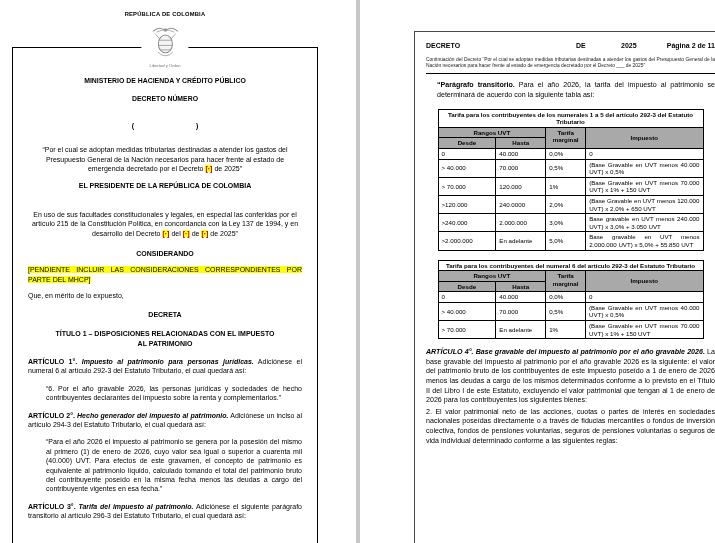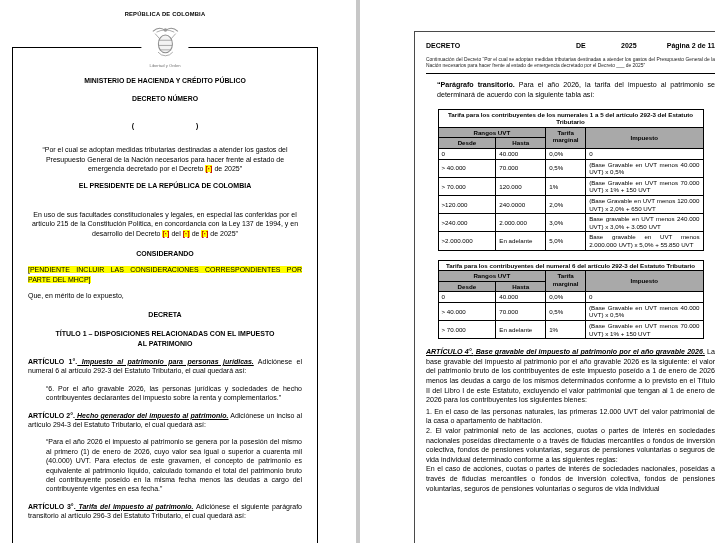--- a/index.html
+++ b/index.html
@@ -11,21 +11,21 @@
   .page-left { position:absolute; left:0; top:0; width:356px; height:543px; background:#fff; }
   .republic { position:absolute; top:11px; left:12px; width:306px; text-align:center;
     font-size:5.8px; font-weight:bold; letter-spacing:.2px; }
   .emblem-wrap { position:absolute; top:24px; left:165px; transform:translateX(-50%);
     z-index:2; background:#fff; padding:0 8px; text-align:center; }
   .emblem-caption { font-size:4.2px; color:#777; margin-top:1px; }
   .box-left { position:absolute; left:12px; top:47px; width:306px; height:500px;
     border:1px solid #000; border-bottom:none; padding:28px 15px 0 15px; font-size:7px; line-height:9.4px; }
   .c { text-align:center; }
   .b { font-weight:bold; }
-  .i { font-style:italic;text-decoration:underline; }
+  .i { font-style:italic; }
   .j { text-align:justify; }
   .ministry { font-size:6.9px; margin-bottom:9px; }
   .decree-label { font-size:6.9px; margin-bottom:17px; }
   .parens { display:flex; justify-content:center; gap:62px; font-weight:bold; margin-bottom:15px; }
   .subject { margin:0 6px 8px 6px; }
   .president { margin-bottom:19px; }
   .powers { margin:0 2px 11px 2px; }
   .considering { margin-bottom:7px; }
   .hl { background:#ffff00; }
   .hl-dot { background:#ffff00; color:#c00000; font-weight:bold; }
@@ -228,18 +228,16 @@
           <td class="col-hasta">En adelante</td>
           <td class="col-tarifa">1%</td>
           <td class="col-imp">(Base Gravable en UVT menos 70.000 UVT) x 1% + 150 UVT</td>
         </tr>
       </tbody>
         </table>
 
 
       <p class="art4"><span class="b i">ARTÍCULO 4°.</span><span class="b i"> Base gravable del impuesto al patrimonio por el año gravable 2026.</span><span> La base gravable del impuesto al patrimonio por el año gravable 2026 es la siguiente: el valor del patrimonio bruto de los contribuyentes de este impuesto poseído a 1 de enero de 2026 menos las deudas a cargo de los mismos determinados conforme a lo previsto en el Título II del Libro I de este Estatuto, excluyendo el valor patrimonial que tengan al 1 de enero de 2026 para los contribuyentes los siguientes bienes:</span></p>
 
-      <p class="item">1. En el caso de las personas naturales, las primeras 12.000 UVT del valor patrimonial de la casa o apartamento de habitación.</p>
       <p class="item">2. El valor patrimonial neto de las acciones, cuotas o partes de interés en sociedades nacionales poseídas directamente o a través de fiducias mercantiles o fondos de inversión colectiva, fondos de pensiones voluntarias, seguros de pensiones voluntarias o seguros de vida individual determinado conforme a las siguientes reglas:</p>
-      <p class="item">En el caso de acciones, cuotas o partes de interés de sociedades nacionales, poseídas a través de fiducias mercantiles o fondos de inversión colectiva, fondos de pensiones voluntarias, seguros de pensiones voluntarias o seguros de vida individual</p>
     </div>
   </div>
 </div>
 
 </body></html>

